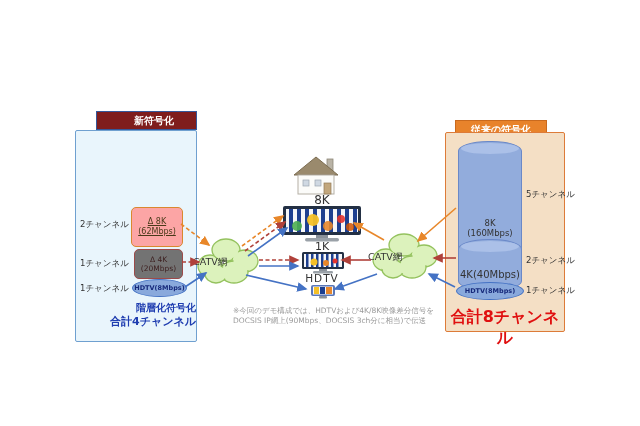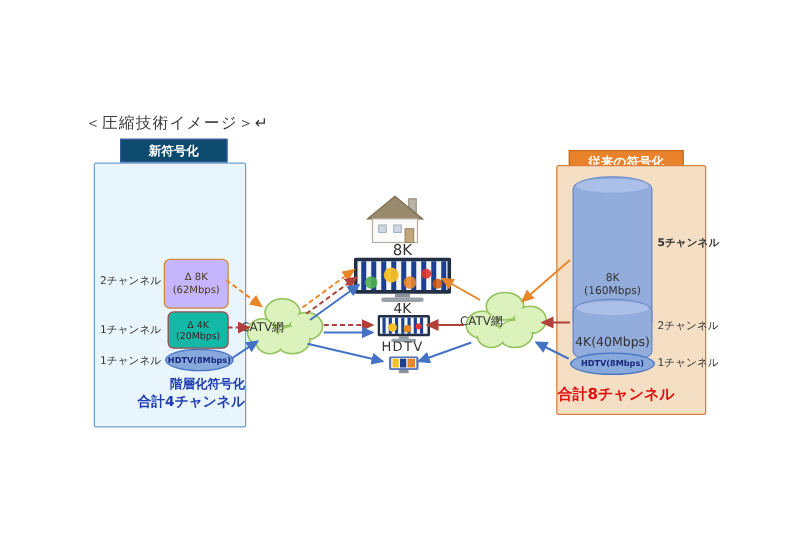--- a/index.html
+++ b/index.html
@@ -1,44 +1,43 @@
 <!DOCTYPE html>
 <html><head>
 <meta charset="utf-8">
 <style>
   html,body{margin:0;padding:0;background:#ffffff;}
   body{font-family:"DejaVu Sans","Liberation Sans",sans-serif;}
   .stage{position:relative;width:640px;height:426px;background:#fff;overflow:hidden;}
   .abs{position:absolute;}
   .title{font-size:12.5px;color:#3a3a3a;letter-spacing:1px;}
   .hdr{color:#fff;font-weight:bold;font-size:10px;text-align:center;display:flex;align-items:center;justify-content:center;}
-  .hdr-new{background:#0c4a6e;border:1px solid #35589A;}
+  .hdr-new{background:#7f1d1d;border:1px solid #35589A;padding-left:15px;}
   .hdr-old{background:#E8832B;border:1px solid #C96A1E;}
   .panel-left{background:#E9F5FC;border:1.3px solid #6FA0D0;border-radius:2px;}
   .panel-right{background:#F4DFC5;border:1.5px solid #DD7B38;border-radius:2px;}
   .chlbl{font-size:8.5px;color:#333;white-space:nowrap;}
   .stream-box{display:flex;flex-direction:column;align-items:center;justify-content:center;line-height:1.25;text-align:center;}
-  .box-8k{background:#c4b5fd;border:1.5px solid #D9882F;border-radius:5px;color:#4a3a1a;}
-  .box-4k{background:#14b8a6;border:1.5px solid #9C4A4A;border-radius:5px;color:#3c1f1f;}
+  .box-8k{background:#fca5a5;border:1.5px solid #D9882F;border-radius:5px;color:#4a3a1a;text-decoration:underline;}
+  .box-4k{background:#737373;border:1.5px solid #9C4A4A;border-radius:5px;color:#3c1f1f;}
   .pill{border-radius:50%;display:flex;align-items:center;justify-content:center;background:#89A9DC;border:1.5px solid #4472C4;color:#16297a;font-weight:bold;}
   .cyl{background:#92ACDC;border:1px solid #6A88C8;border-radius:30px/10px;display:flex;flex-direction:column;align-items:center;justify-content:flex-end;text-align:center;color:#333;}
   .cyl::before{content:'';position:absolute;left:2px;right:2px;top:1px;height:11px;border-radius:50%;background:#ABC0E8;}
   .foot-left{color:#1F3DB0;font-weight:bold;text-align:center;line-height:1.35;}
-  .foot-right{color:#E01010;font-weight:bold;text-align:left;font-size:12px;}
+  .foot-right{color:#E01010;font-weight:bold;text-align:center;font-size:16px;}
   .biglbl{color:#333;text-align:center;font-weight:500;}
   .cloud-lbl{font-size:9.5px;color:#333;text-align:left;}
   .note{font-size:7.5px;color:#9a9a9a;line-height:10px;white-space:nowrap;}
   svg{display:block;}
 </style>
 </head>
 <body>
 
 <div class="stage">
 
-  <div class="abs title" style="left:68px;top:90px;">＜圧縮技術イメージ＞↵</div>
 
   <div class="abs hdr hdr-new" style="left:96px;top:111px;width:84px;height:17px;">新符号化</div>
 
   <div class="abs panel-left" style="left:75px;top:130px;width:120px;height:210px;">
     <div class="abs chlbl" style="left:4px;top:88px;">2チャンネル</div>
     <div class="abs stream-box box-8k" style="left:55px;top:76px;width:50px;height:38px;font-size:8px;">
       <span>Δ 8K</span>
       <span>(62Mbps)</span>
     </div>
 
@@ -57,21 +56,21 @@
     </div>
   </div>
 
   <div class="abs hdr hdr-old" style="left:455px;top:120px;width:90px;height:18px;">従来の符号化</div>
 
   <div class="abs panel-right" style="left:445px;top:132px;width:118px;height:198px;">
     <div class="abs cyl" style="left:12px;top:8px;width:62px;height:96px;font-size:8.5px;padding-bottom:28px;">
       <span>8K</span>
       <span>(160Mbps)</span>
     </div>
-    <div class="abs chlbl" style="left:80px;top:56px;font-weight:bold;">5チャンネル</div>
+    <div class="abs chlbl" style="left:80px;top:56px;">5チャンネル</div>
 
     <div class="abs cyl" style="left:12px;top:106px;width:62px;height:40px;font-size:10px;padding-bottom:10px;">
       <span>4K(40Mbps)</span>
     </div>
     <div class="abs chlbl" style="left:80px;top:122px;">2チャンネル</div>
 
     <div class="abs pill" style="left:10px;top:149px;width:66px;height:16px;font-size:6.5px;">HDTV(8Mbps)</div>
     <div class="abs chlbl" style="left:80px;top:152px;">1チャンネル</div>
 
     <div class="abs foot-right" style="left:0;right:0;top:174px;">合計8チャンネル</div>
@@ -108,21 +107,21 @@
       <circle cx="14" cy="20" r="5" fill="#4caf50" opacity="0.9"></circle>
       <circle cx="30" cy="14" r="6" fill="#f5c026" opacity="0.95"></circle>
       <circle cx="45" cy="20" r="5" fill="#e8872a" opacity="0.9"></circle>
       <circle cx="58" cy="13" r="4" fill="#e3342f" opacity="0.9"></circle>
       <circle cx="67" cy="21" r="4" fill="#d45500" opacity="0.85"></circle>
       <rect x="33" y="29" width="12" height="3" fill="#8a9199"></rect>
       <rect x="22" y="32" width="34" height="3.5" rx="1.7" fill="#9aa1a8"></rect>
     </svg>
   </div>
 
-  <div class="abs biglbl" style="left:304px;top:240px;width:36px;font-size:11px;">4K</div>
+  <div class="abs biglbl" style="left:304px;top:240px;width:36px;font-size:11px;">1K</div>
 
   <div class="abs" style="left:302px;top:252px;">
     <svg width="42" height="23" viewBox="0 0 42 23">
       <rect x="0" y="0" width="42" height="17" rx="1.5" fill="#233044"></rect>
       <rect x="2" y="2" width="38" height="13" fill="#f5f6f8"></rect>
       <g fill="#1d3f8f">
         <rect x="4" y="2" width="2.5" height="13"></rect>
           <rect x="9" y="2" width="2.5" height="13"></rect>
         <rect x="14" y="2" width="2.5" height="13"></rect>
           <rect x="19" y="2" width="2.5" height="13"></rect>
@@ -217,14 +216,18 @@
 
     <line x1="456" y1="208" x2="418" y2="241" stroke="#E8872A" stroke-width="1.6" marker-end="url(#ah-o)"></line>
     <line x1="456" y1="258" x2="434" y2="258" stroke="#B0413A" stroke-width="1.6" marker-end="url(#ah-r)"></line>
     <line x1="455" y1="287" x2="429" y2="274" stroke="#4472C4" stroke-width="1.6" marker-end="url(#ah-b)"></line>
 
     <line x1="384" y1="240" x2="354" y2="223" stroke="#E8872A" stroke-width="1.6" marker-end="url(#ah-o)"></line>
     <line x1="371" y1="260" x2="342" y2="260" stroke="#B0413A" stroke-width="1.6" marker-end="url(#ah-r)"></line>
     <line x1="377" y1="274" x2="335" y2="289" stroke="#4472C4" stroke-width="1.6" marker-end="url(#ah-b)"></line>
   </svg>
 
+  <div class="abs note" style="left:233px;top:306px;">
+    <div>※今回のデモ構成では、HDTVおよび4K/8K映像差分信号を</div>
+    <div>DOCSIS IP網上(90Mbps、DOCSIS 3ch分に相当)で伝送</div>
+  </div>
 
 </div>
 
 </body></html>

